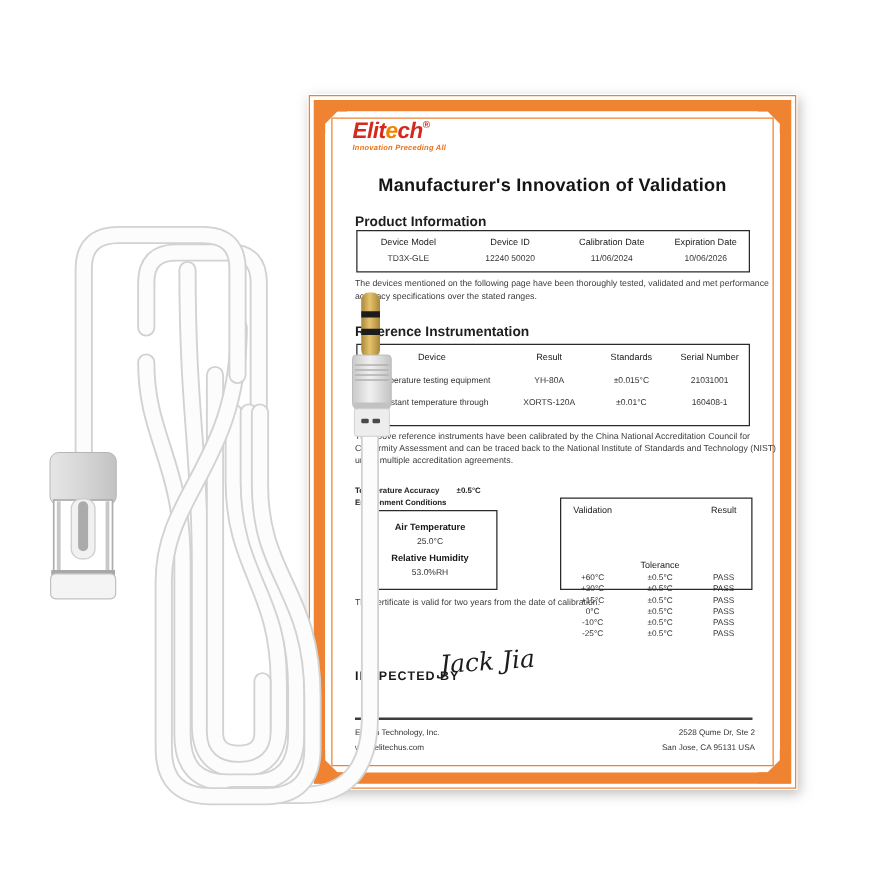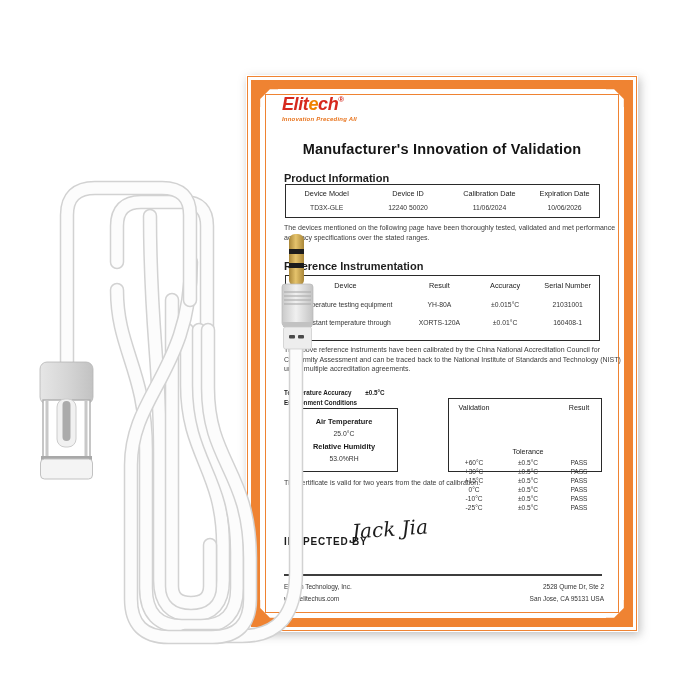--- a/index.html
+++ b/index.html
@@ -96,21 +96,21 @@
       </div>
     </div>
 
     <div class="para" style="left:38px;top:148px;width:332px;">The devices mentioned on the following page have been thoroughly tested, validated and met performance accuracy specifications over the stated ranges.</div>
 
     <div class="sec-heading" style="left:38px;top:185px;">Reference Instrumentation</div>
     <div class="box" style="left:39px;top:200px;width:313px;height:64px;">
       <div class="trow" style="margin-top:5px;">
         <div class="tcell th" style="width:38%;">Device</div>
         <div class="tcell th" style="width:22%;">Result</div>
-        <div class="tcell th" style="width:20%;">Accuracy</div>
+        <div class="tcell th" style="width:20%;">Standards</div>
         <div class="tcell th" style="width:20%;">Serial Number</div>
       </div>
       <div class="trow" style="margin-top:11px;">
         <div class="tcell td" style="width:38%;">Temperature testing equipment</div>
         <div class="tcell td" style="width:22%;">YH-80A</div>
         <div class="tcell td" style="width:20%;">±0.015°C</div>
         <div class="tcell td" style="width:20%;">21031001</div>
       </div>
       <div class="trow" style="margin-top:11px;">
         <div class="tcell td" style="width:38%;">Constant temperature through</div>

